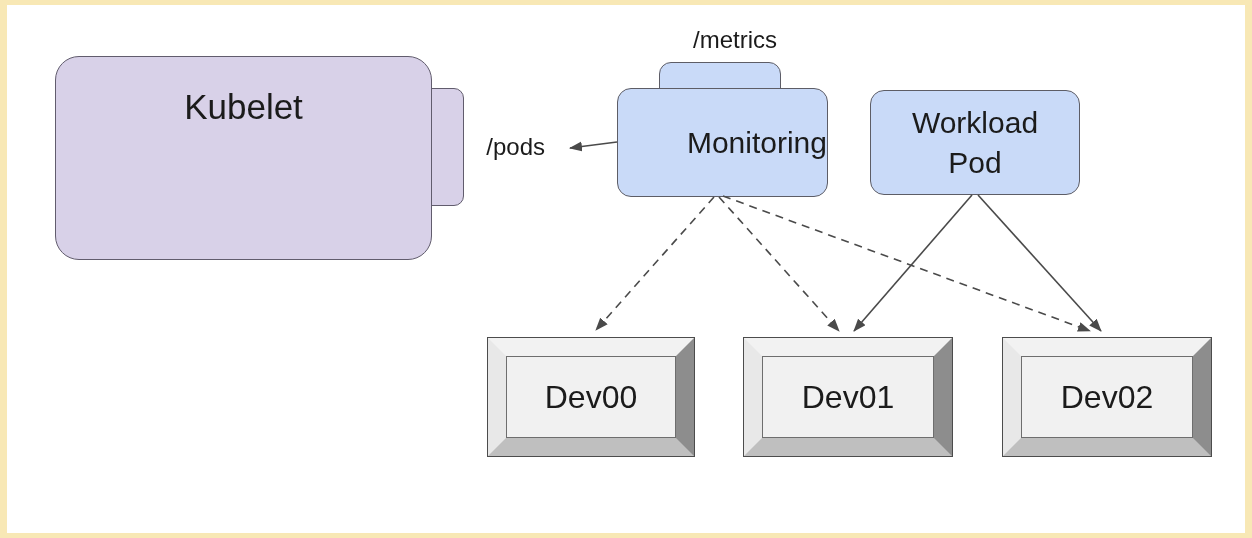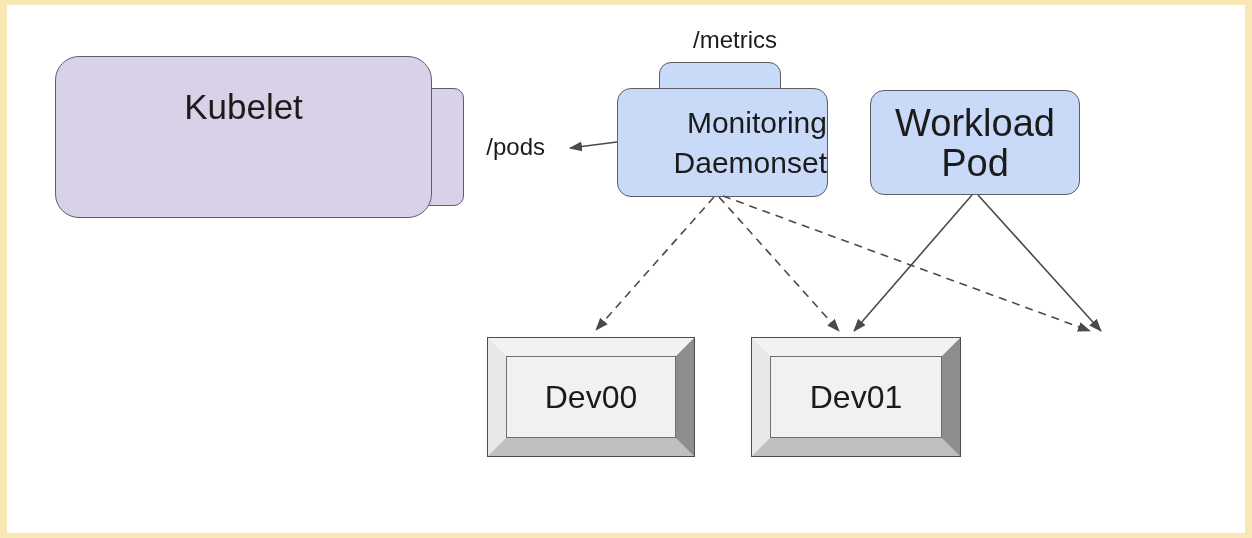--- a/index.html
+++ b/index.html
@@ -23,21 +23,21 @@
   .node {
     position: absolute;
     box-sizing: border-box;
     display: flex;
     align-items: center;
     justify-content: center;
     text-align: center;
   }
   
   .kubelet-box {
-    left: 55px; top: 56px; width: 377px; height: 162px;
+    left: 55px; top: 56px; width: 377px; height: 204px;
     background: #d8d1e8;
     border: 1.5px solid #615c6d;
     border-radius: 24px;
     z-index: 2;
     flex-direction: column;
     justify-content: flex-start;
     padding-top: 30px;
     font-size: 35px;
   }
   .kubelet-port {
@@ -65,21 +65,21 @@
     border: 1.5px solid #5d5d66;
     border-radius: 12px;
     z-index: 1;
   }
   .workload-box {
     left: 870px; top: 90px; width: 210px; height: 105px;
     background: #c9daf8;
     border: 1.5px solid #5d5d66;
     border-radius: 14px;
     z-index: 2;
-    font-size: 38px;
+    font-size: 30px;
     line-height: 40px;
     flex-direction: column;
   }
   .node-label-line { display: block; }
   
   .port-label {
     position: absolute;
     z-index: 4;
     font-size: 24px;
     line-height: 28px;
@@ -102,21 +102,21 @@
     outline-offset: -1px;
   }
   .device-face {
     position: absolute; inset: 19px;
     background: #f1f1f1;
     border: 1px solid #6e6e6e;
     display: flex; align-items: center; justify-content: center;
     font-size: 32px;
   }
   .device-dev00 { left: 487px; top: 337px; width: 208px; }
-  .device-dev01 { left: 743px; top: 337px; margin-left: 8px; }
+  .device-dev01 { left: 743px; top: 337px; }
   .device-dev02 { left: 1002px; top: 337px; }
   
   .edges-layer {
     position: absolute; inset: 0;
     width: 1252px; height: 538px;
     z-index: 3;
     pointer-events: none;
   }
   .edge { stroke: #4a4a4a; stroke-width: 1.6; fill: none; }
   .edge.dashed { stroke-dasharray: 8 6; }
@@ -131,38 +131,43 @@
   <div class="node kubelet-port"></div>
   <div class="node kubelet-box">
     <span>Kubelet</span>
   </div>
   <div class="port-label pods-label">/pods</div>
 
   <div class="port-label metrics-label">/metrics</div>
   <div class="node metrics-port"></div>
   <div class="node monitoring-box">
     <span class="node-label-line">Monitoring</span>
-    <span class="node-label-line">Daemonset</span>
   </div>
 
   <div class="node workload-box">
     <span class="node-label-line">Workload</span>
     <span class="node-label-line">Pod</span>
   </div>
 
   <div class="device device-dev00">
     <div class="device-frame"></div>
     <div class="device-face">
       <span>Dev00</span>
     </div>
   </div>
   <div class="device device-dev01">
     <div class="device-frame"></div>
     <div class="device-face">
       <span>Dev01</span>
+    </div>
+  </div>
+  <div class="device device-dev02">
+    <div class="device-frame"></div>
+    <div class="device-face">
+      <span>Dev02</span>
     </div>
   </div>
 
   <svg class="edges-layer" viewBox="0 0 1252 538" xmlns="http://www.w3.org/2000/svg">
     <defs>
       <marker id="arrowhead" markerUnits="userSpaceOnUse" markerWidth="16" markerHeight="12" refX="12" refY="5" orient="auto">
         <path d="M0,0 L13,5 L0,10 Z" fill="#4a4a4a"></path>
       </marker>
     </defs>
   <line x1="617" y1="142" x2="570" y2="148" class="edge solid" marker-end="url(#arrowhead)"></line>

